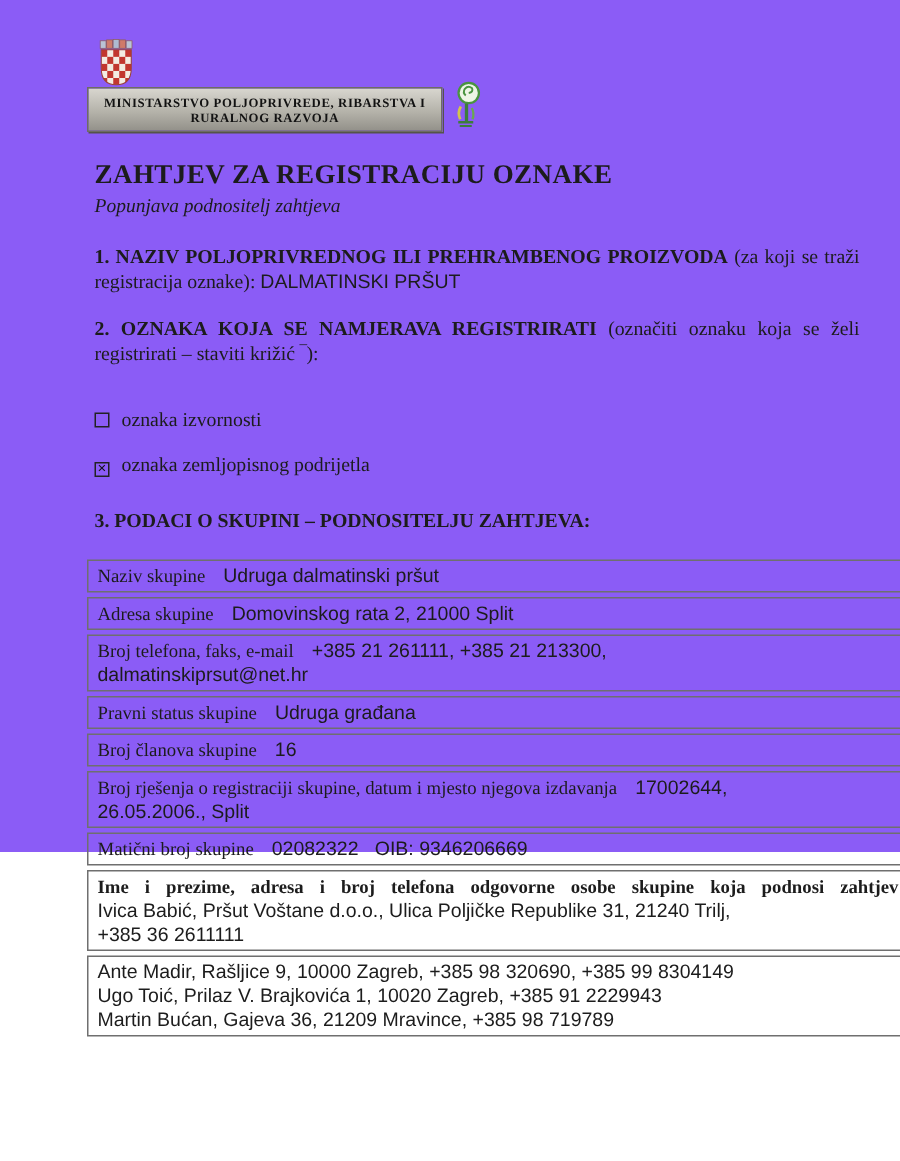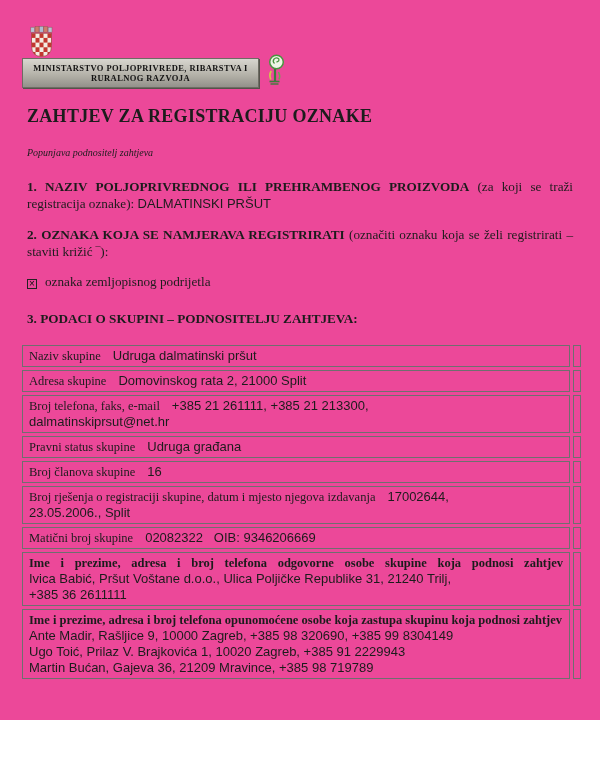--- a/index.html
+++ b/index.html
@@ -4,42 +4,42 @@
 <style>
   * { margin: 0; padding: 0; box-sizing: border-box; }
   html, body { background: #ffffff; }
   body {
     width: 600px; height: 774px;
     font-family: "Liberation Serif", serif;
     color: #1c1c1c;
     overflow: hidden;
     position: relative;
   }
-  .page { width: 600px; height: 720px; position: relative; background: #ec4899; }
+  .page { width: 600px; height: 568px; position: relative; background: #8b5cf6; padding-left: 36px; }
 
   
   .hdr { position: relative; height: 88px; }
   .coat { position: absolute; left: 30px; top: 26px; }
   .banner {
     position: absolute; left: 22px; top: 58px; width: 237px; height: 30px;
     background: linear-gradient(180deg, #d8d6cf 0%, #b5b3aa 55%, #93918a 100%);
     border: 1px solid #6e6c63;
     box-shadow: 1px 1px 0 #55534b;
     text-align: center; padding-top: 4px;
   }
   .banner .bl {
     font-size: 8.5px; font-weight: bold; line-height: 10px;
     letter-spacing: 0.4px; color: #121212; white-space: nowrap;
   }
   .minlogo { position: absolute; left: 264px; top: 53px; }
 
   
   .content { margin: 0 27px; }
   .title { margin-top: 20px; font-size: 18px; font-weight: bold; letter-spacing: 0.3px; line-height: 16px; }
-  .subtitle { margin-top: 21px; font-style: italic; font-size: 10px; line-height: 16px; }
+  .subtitle { margin-top: 5px; font-style: italic; font-size: 13px; line-height: 16px; }
   .para { text-align: justify; font-size: 13.2px; line-height: 16.5px; }
   .s1 { margin-top: 18px; }
   .s2 { margin-top: 15px; }
   .para b { font-weight: bold; }
   .sans { font-family: "Liberation Sans", sans-serif; font-size: 13px; }
 
   .cb-row { font-size: 13.2px; line-height: 16px; }
   .cb1 { margin-top: 28px; }
   .cb2 { margin-top: 14px; }
   .cb-box {
@@ -129,20 +129,23 @@
   <div class="content">
 
     <div class="title">ZAHTJEV ZA REGISTRACIJU OZNAKE</div>
 
     <div class="subtitle">Popunjava podnositelj zahtjeva</div>
 
     <p class="para s1"><b>1. NAZIV POLJOPRIVREDNOG ILI PREHRAMBENOG PROIZVODA</b> <span>(za koji se traži registracija oznake):</span> <span class="sans">DALMATINSKI PRŠUT</span></p>
 
     <p class="para s2"><b>2. OZNAKA KOJA SE NAMJERAVA REGISTRIRATI</b> <span>(označiti oznaku koja se želi registrirati – staviti križić ‾):</span></p>
 
+    <div class="cb-row cb1">
+      <span class="cb-box"><span class="cb-mark"></span></span><span>oznaka izvornosti</span>
+    </div>
 
     <div class="cb-row cb2">
       <span class="cb-box"><span class="cb-mark">×</span></span><span>oznaka zemljopisnog podrijetla</span>
     </div>
 
     <div class="s3head">3. PODACI O SKUPINI – PODNOSITELJU ZAHTJEVA:</div>
   </div>
 
   <div class="tbl">
 
@@ -165,41 +168,40 @@
       <div class="cell-main"><span class="lbl">Pravni status skupine</span><span class="val">Udruga građana</span></div>
       <div class="cell-side"></div>
     </div>
 
     <div class="trow">
       <div class="cell-main"><span class="lbl">Broj članova skupine</span><span class="val">16</span></div>
       <div class="cell-side"></div>
     </div>
 
     <div class="trow">
-      <div class="cell-main"><span class="lbl">Broj rješenja o registraciji skupine, datum i mjesto njegova izdavanja</span><span class="val">17002644,</span><span class="val vblock">23.05.2006., Split</span></div>
+      <div class="cell-main"><span class="lbl">Broj rješenja o registraciji skupine, datum i mjesto njegova izdavanja</span><span class="val">17002644,</span><span class="val vblock">26.05.2006., Split</span></div>
       <div class="cell-side"></div>
     </div>
 
     <div class="trow">
       <div class="cell-main"><span class="lbl">Matični broj skupine</span><span class="val">02082322&nbsp;&nbsp;&nbsp;OIB: 9346206669</span></div>
       <div class="cell-side"></div>
     </div>
 
     <div class="trow">
       <div class="cell-main">
         <span class="lbl lbl-block just-last">Ime i prezime, adresa i broj telefona odgovorne osobe skupine koja podnosi zahtjev</span>
         <span class="val vblock">Ivica Babić, Pršut Voštane d.o.o., Ulica Poljičke Republike 31, 21240 Trilj,</span>
         <span class="val vblock">+385 36 2611111</span>
       </div>
       <div class="cell-side"></div>
     </div>
 
     <div class="trow">
       <div class="cell-main">
-        <span class="lbl lbl-block just">Ime i prezime, adresa i broj telefona opunomoćene osobe koja zastupa skupinu koja podnosi zahtjev</span>
         <span class="val vblock">Ante Madir, Rašljice 9, 10000 Zagreb, +385 98 320690, +385 99 8304149</span>
         <span class="val vblock">Ugo Toić, Prilaz V. Brajkovića 1, 10020 Zagreb, +385 91 2229943</span>
         <span class="val vblock">Martin Bućan, Gajeva 36, 21209 Mravince, +385 98 719789</span>
       </div>
       <div class="cell-side"></div>
     </div>
 
   </div>
 </div>
 

